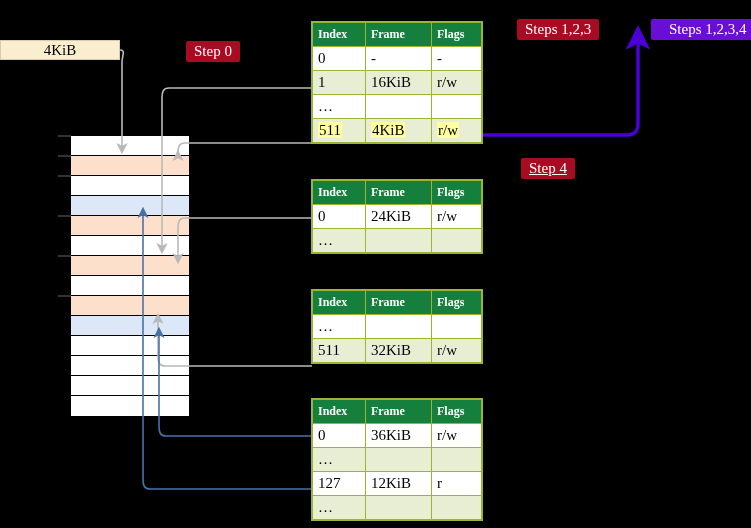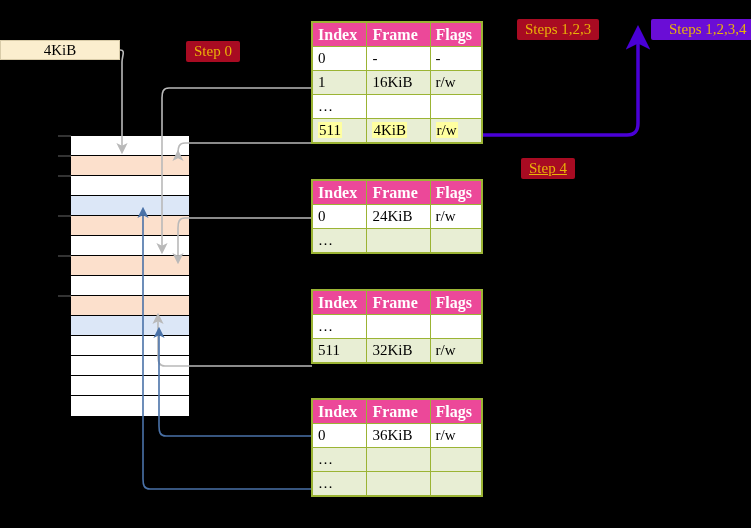--- a/index.html
+++ b/index.html
@@ -9,42 +9,42 @@
   svg.layer{pointer-events:none;}
 
   
   .ptable{position:absolute;border:1px solid #9bb434;border-collapse:collapse;
           background:#fff;}
   .ptable table{border-collapse:collapse;width:100%;}
   .ptable td,.ptable th{border:1px solid #9bb434;padding:1px 5px;
           font-size:15px;line-height:21px;height:21px;color:#000;
           font-family:"Liberation Serif", serif;text-align:left;
           white-space:nowrap;}
-  .ptable th{background:#ec4899;color:#ffffff;font-weight:bold;font-size:16px;margin-left:16px;}
+  .ptable th{background:#15803d;color:#ffffff;font-weight:bold;font-size:12px;margin-left:16px;}
   .ptable tr.alt td{background:#e8eed4;}
   .ptable tr.plain td{background:#ffffff;}
   .col-i{width:56px;}
   .col-f{width:72px;}
   .col-g{width:52px;}
   .hl{background:#ffffa0;padding:0 1px;}
 
   
   #memcol{position:absolute;left:70px;top:135px;width:120px;height:280px;
           border:1px solid #000;box-sizing:border-box;background:#fff;}
   .mrow{position:absolute;left:0;width:100%;box-sizing:border-box;
         border-bottom:1px solid #000;}
   .m-peach{background:#fce0cc;}
   .m-blue{background:#dce7f7;}
   .m-white{background:#ffffff;}
 
   
   .box4kib{position:absolute;left:0px;top:40px;width:120px;height:20px;
            background:#fbeece;border:1px solid #d8cba8;box-sizing:border-box;
            text-align:center;font-size:15px;line-height:18px;color:#000;}
-  .badge{position:absolute;color:#eab308;font-size:15px;line-height:19px;
+  .badge{position:absolute;color:#ffffff;font-size:15px;line-height:19px;
          padding:1px 8px;border-radius:2px;white-space:nowrap;}
   .badge.red{background:#a80b22;}
   .badge.purple{background:#6a0dd6;padding-left:18px;}
 </style>
 </head>
 <body>
 
 <div id="memcol">
     <div class="mrow m-white" style="top: 0px; height: 20px;"></div>
     <div class="mrow m-peach" style="top: 20px; height: 20px;"></div>
@@ -206,20 +206,25 @@
       <tr class="plain">
         <td>0</td>
         <td>36KiB</td>
         <td>r/w</td>
       </tr>
       <tr class="alt">
         <td>…</td>
         <td></td>
         <td></td>
       </tr>
+      <tr class="plain">
+        <td>127</td>
+        <td>12KiB</td>
+        <td>r</td>
+      </tr>
       <tr class="alt">
         <td>…</td>
         <td></td>
         <td></td>
       </tr>
     </tbody>
   </table>
 </div>
 
 </body></html>

